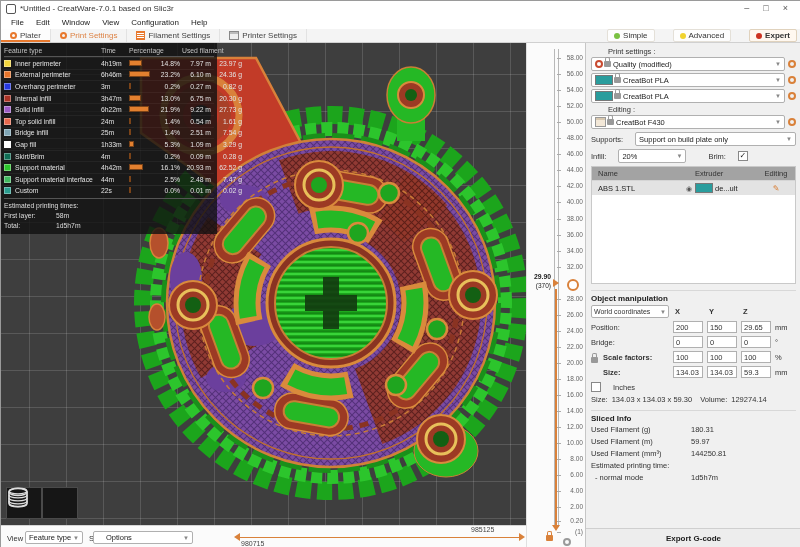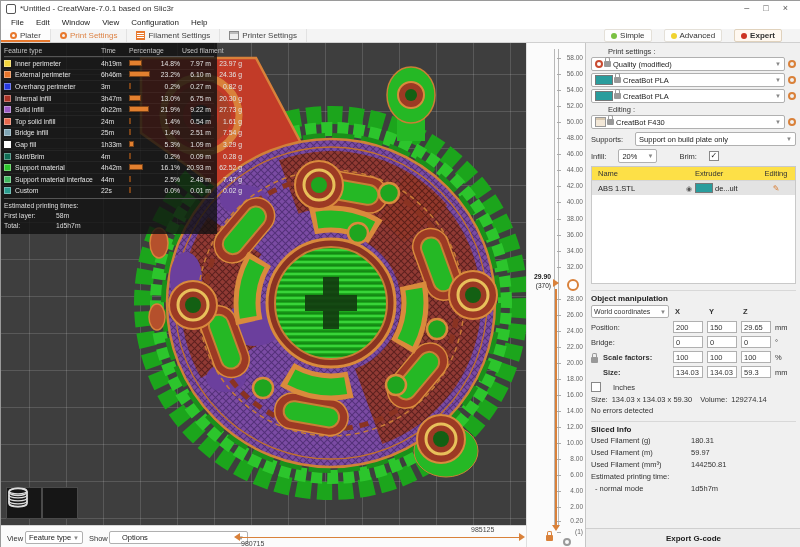--- a/index.html
+++ b/index.html
@@ -16,21 +16,21 @@
   .menubar .mi{font-size:8px;color:#222;padding:0 6px;}
   
   .tabbar{position:absolute;left:0;top:28px;width:100%;height:14px;background:#f4f4f4;border-bottom:1px solid #d0d0d0;display:flex;align-items:stretch;box-sizing:border-box;}
   .tab{display:flex;align-items:center;gap:3px;font-size:8px;color:#444;padding:0 9px;border-right:1px solid #e2e2e2;position:relative;}
   .tab.active{background:#fdfdfd;}
   .tab.active::after{content:"";position:absolute;left:0;right:0;bottom:0;height:2px;background:#e8792e;}
   .tab.orange-text{color:#dd8244;}
   .ico-ring{width:7px;height:7px;border:2px solid #e8792e;border-radius:50%;box-sizing:border-box;flex:none;}
   .ico-spool{width:7px;height:7px;border:1px solid #e8792e;background:repeating-linear-gradient(0deg,#e8792e 0 1px,#fff 1px 2px);flex:none;}
   .ico-printer{width:8px;height:7px;border:1px solid #888;background:#eee;box-shadow:inset 0 2px 0 #bbb;flex:none;}
-  .modes{margin-left:auto;display:flex;align-items:flex-end;gap:12px;padding-right:19px;}
+  .modes{margin-left:auto;display:flex;align-items:flex-end;gap:18px;padding-right:4px;}
   .mode-btn{display:flex;align-items:center;gap:3px;font-size:8px;color:#333;background:#fdfdfd;border:1px solid #e4e0d8;border-radius:2px;padding:1px 6px;}
   .mode-btn.active{font-weight:bold;background:#fff8f0;border-color:#e0d2bd;}
   .mode-dot{width:6px;height:6px;border-radius:50%;flex:none;}
   
   .viewport{position:absolute;left:0;top:42px;width:525px;height:482px;background:#3e3e3e;
     background-image:linear-gradient(rgba(255,255,255,.14) 1px,transparent 1px),linear-gradient(90deg,rgba(255,255,255,.14) 1px,transparent 1px);
     background-size:37px 37px;background-position:-9px -6px;overflow:hidden;}
   .viewport svg{position:absolute;left:0;top:0;}
   
   .legend{position:absolute;left:0;top:0;width:216px;background:rgba(16,16,16,.8);color:#e2e2e2;padding:2px 3px 3px;box-sizing:border-box;z-index:5;}
@@ -82,21 +82,21 @@
   .combo{flex:1;height:14px;background:#fff;border:1px solid #b0b0b0;border-radius:2px;display:flex;align-items:center;padding:0 3px;font-size:7.5px;color:#222;box-sizing:border-box;min-width:0;}
   .combo .arr{margin-left:auto;color:#888;font-size:6px;}
   .combo .txt{white-space:nowrap;overflow:hidden;}
   .sw-teal{width:16px;height:8px;background:#2a9d9d;border:1px solid #777;flex:none;}
   .ico-quality{width:8px;height:8px;border:2px solid #c84a30;border-radius:50%;box-sizing:border-box;flex:none;}
   .ico-prn{width:9px;height:8px;border:1px solid #999;background:#f3e8d8;box-shadow:inset 0 2px 0 #d8c8b0;flex:none;}
   .inline-row{display:flex;align-items:center;gap:12px;margin:3px 0;}
   .checkbox{width:8px;height:8px;border:1px solid #888;background:#fff;font-size:8px;line-height:8px;color:#222;text-align:center;flex:none;}
   
   .otable{margin-top:3px;border:1px solid #c9c9c9;background:#fff;}
-  .otable .thead{display:flex;background:#fde047;border-bottom:1px solid #d5d5d5;font-size:7.5px;color:#333;height:13px;align-items:center;justify-content:center;}
+  .otable .thead{display:flex;background:#a3a3a3;border-bottom:1px solid #d5d5d5;font-size:7.5px;color:#333;height:13px;align-items:center;justify-content:center;}
   .otable .trow{display:flex;background:#e3e3e3;font-size:7.5px;color:#222;height:14px;align-items:center;}
   .c-name{flex:1;padding-left:6px;display:flex;align-items:center;gap:3px;min-width:0;}
   .c-ext{width:62px;display:flex;align-items:center;gap:2px;flex:none;}
   .c-edit{width:38px;text-align:center;flex:none;}
   .otable .empty{height:88px;background:#fff;}
   .eye{font-size:7px;color:#555;line-height:7px;}
   .edit-ico{color:#d9813a;font-size:8px;line-height:8px;}
   
   .group-title{font-size:8px;font-weight:bold;color:#222;margin:6px 0 2px;border-top:1px solid #d8d8d8;padding-top:3px;}
   .om-grid{display:grid;grid-template-columns:78px 30px 30px 30px 24px;column-gap:4px;row-height:14px;align-items:center;font-size:7.5px;color:#333;row-gap:3px;position:relative;}
@@ -521,21 +521,21 @@
     <span class="gear-ring gray" style="position:absolute;left:36px;top:495px;"></span>
   </div>
 
   <div class="bottombar">
     <span class="bb-label" style="left:6px;">View</span>
     <div class="bb-select" style="left:24px;width:58px;">
       <span>Feature type</span>
         <span class="arr">▼</span>
     </div>
     <span class="bb-label" style="left:88px;">Show</span>
-    <div class="bb-select" style="left:108px;width:139px;padding-left:12px;">
+    <div class="bb-select" style="left:92px;width:100px;padding-left:12px;">
       <span>Options</span>
         <span class="arr">▼</span>
     </div>
     <span class="range-end">985125</span>
     <div class="hslider-line"></div>
     <div class="hslider-cap" style="left:233px;border-right:6px solid #d9813a;"></div>
     <div class="hslider-cap" style="left:518px;border-left:6px solid #d9813a;"></div>
     <span class="range-start">980715</span>
   </div>
 
@@ -583,21 +583,21 @@
 
     <div class="inline-row">
       <span class="rp-label" style="margin:0;">Supports:</span>
       <div class="combo">
         <span class="txt">Support on build plate only</span>
         <span class="arr">▼</span>
       </div>
     </div>
     <div class="inline-row">
       <span class="rp-label" style="margin:0;">Infill:</span>
-      <div class="combo" style="flex:none;width:39px;">
+      <div class="combo" style="flex:none;width:68px;">
         <span class="txt">20%</span>
         <span class="arr">▼</span>
       </div>
       <span class="rp-label" style="margin:0 0 0 10px;">Brim:</span>
       <span class="checkbox">✓</span>
     </div>
 
     <div class="otable">
       <div class="thead">
         <span class="c-name">Name</span>
@@ -659,23 +659,20 @@
       <span class="checkbox"></span>
       <span class="rp-label" style="margin:0;">Inches</span>
     </div>
 
     <div class="info-line">
       <span>Size:</span>
       <span>134.03 x 134.03 x 59.30</span>
       <span style="margin-left:4px;">Volume:</span>
       <span>129274.14</span>
     </div>
-    <div class="info-line">
-        <span>No errors detected</span>
-      </div>
 
     <div class="group-title">Sliced Info</div>
     <div class="si-grid">
       <span>Used Filament (g)</span>
         <span>180.31</span>
       <span>Used Filament (m)</span>
         <span>59.97</span>
       <span>Used Filament (mm³)</span>
         <span>144250.81</span>
       <span style="grid-column:1/3;">Estimated printing time:</span>

